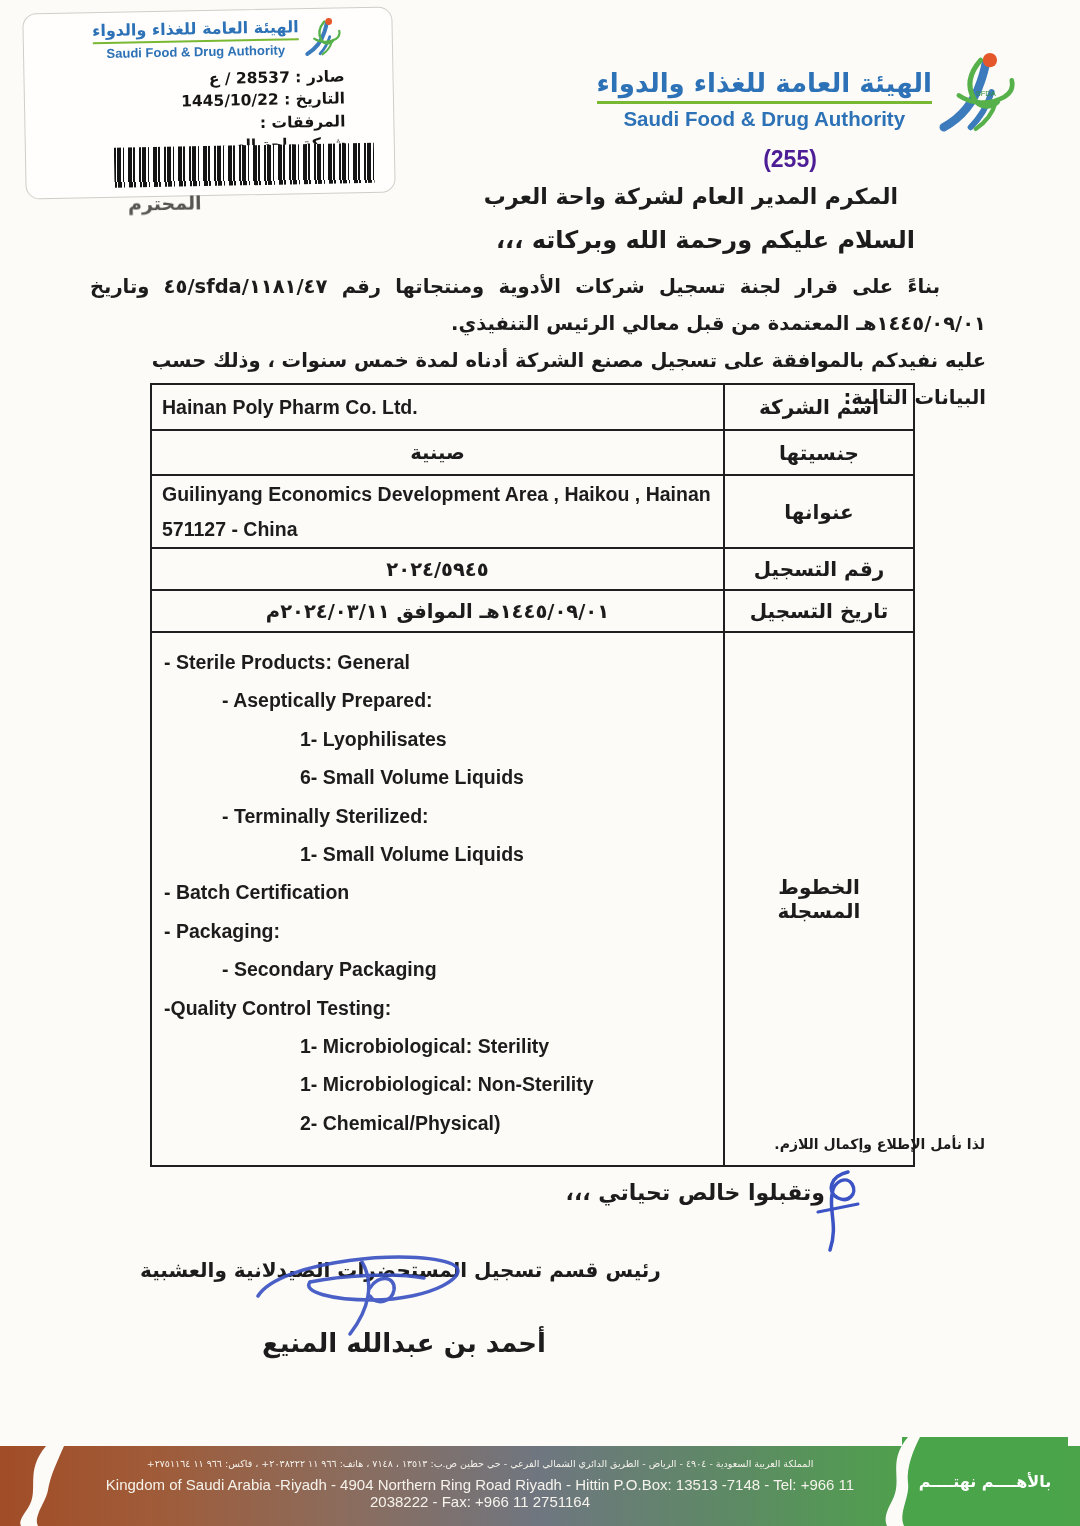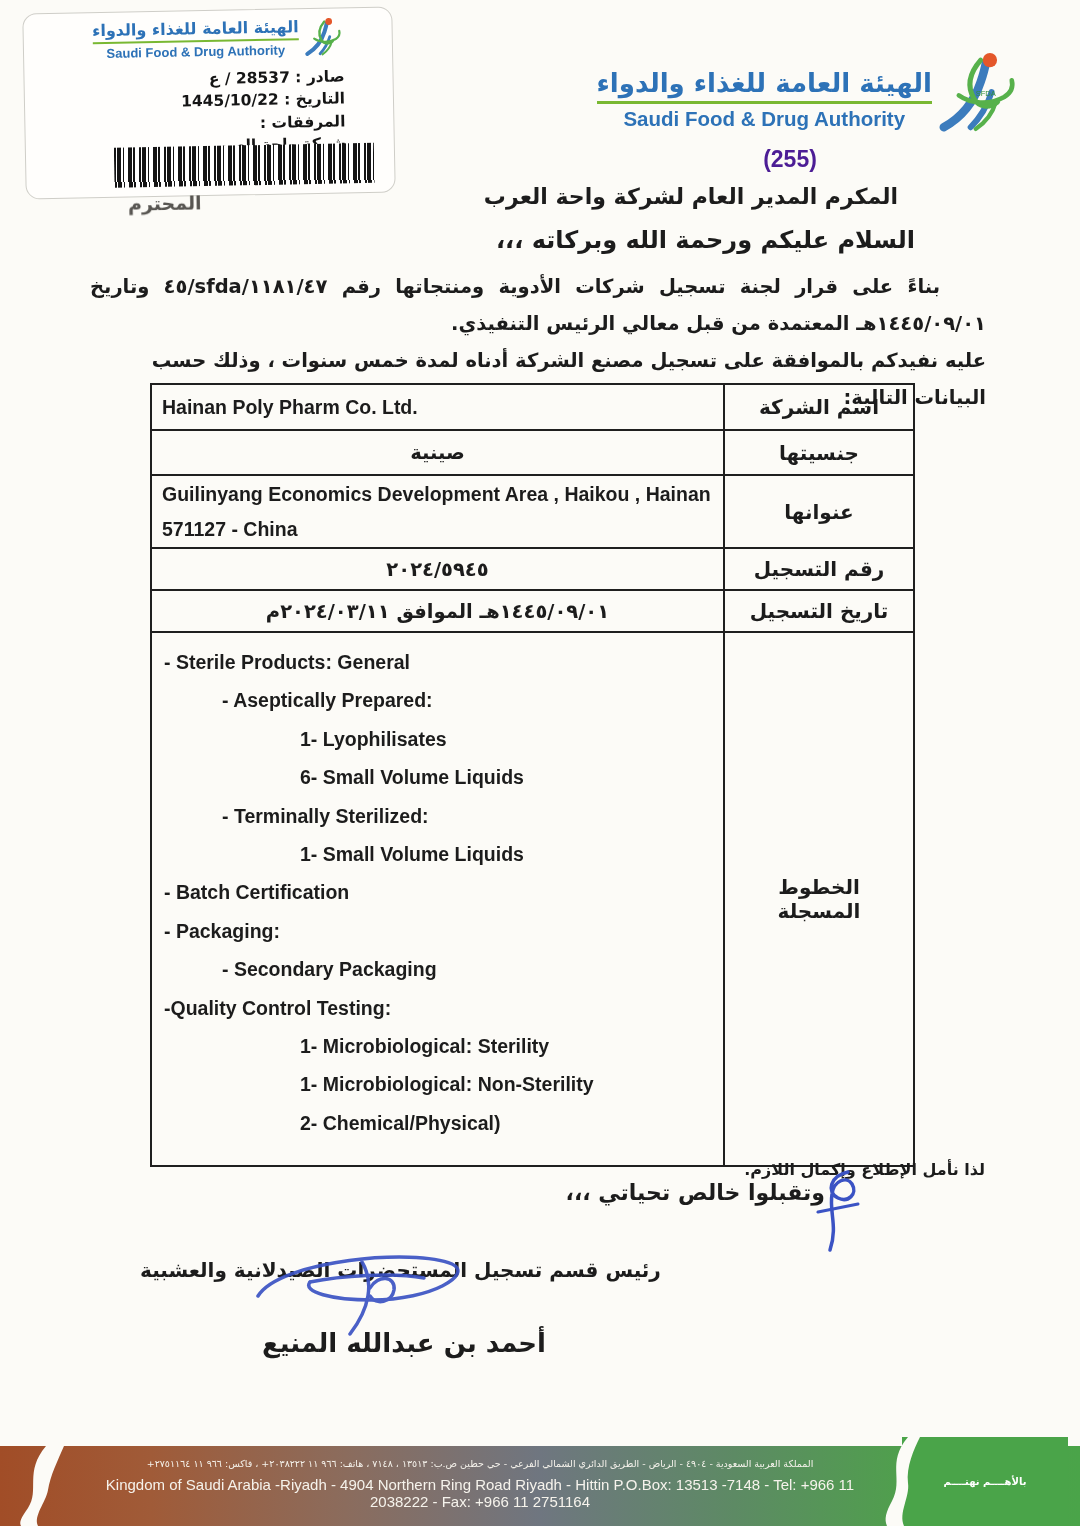--- a/index.html
+++ b/index.html
@@ -47,39 +47,39 @@
   td.val-en{direction:ltr;text-align:left;font-family:"Liberation Sans",sans-serif;font-size:19.5px;}
   td.val-c{text-align:center;font-size:19.5px;}
   tr.h44 td{height:44px;} tr.h43 td{height:43px;} tr.h71 td{height:71px;}
   tr.h40 td{height:40px;} tr.h512 td{height:512px;}
   .addr-line{line-height:1.75;}
   td.lines-cell{vertical-align:top;padding:10px 6px;direction:ltr;border-radius:6px;}
   .reg-line{direction:ltr;text-align:left;font-family:"Liberation Sans",sans-serif;font-size:19.5px;
             font-weight:bold;line-height:38.4px;white-space:nowrap;}
   .ind0{padding-left:6px;} .ind1{padding-left:64px;} .ind2{padding-left:142px;}
 
-  .closing-request{position:absolute;right:95px;top:1136px;font-size:16px;font-weight:bold;direction:rtl;margin-top:24px;}
+  .closing-request{position:absolute;right:95px;top:1136px;font-size:14px;font-weight:bold;direction:rtl;}
   .closing-salutation{position:absolute;right:255px;top:1180px;font-size:22px;font-weight:bold;direction:rtl;}
   .tick{position:absolute;left:812px;top:1166px;}
 
   .sig-title{position:absolute;left:140px;top:1258px;font-size:20px;font-weight:bold;direction:rtl;white-space:nowrap;}
   .sig-name{position:absolute;left:262px;top:1328px;font-size:26px;font-weight:bold;direction:rtl;white-space:nowrap;}
   .sig-scribble{position:absolute;left:240px;top:1246px;}
 
   
   .f-band{position:absolute;left:0;top:1446px;width:1080px;height:80px;
     background:linear-gradient(90deg,#a14d27 0%,#a05b38 14%,#8b6c5d 32%,#6f7680 50%,#5d8a64 68%,#4fa04c 84%,#4aa449 100%);}
   .f-swoosh-left{position:absolute;left:8px;top:1446px;}
   .f-text{position:absolute;left:95px;top:1458px;width:770px;text-align:center;color:#f6f3ec;}
   .f-ar{font-size:9.5px;direction:rtl;}
   .f-en{font-size:15px;margin-top:7px;font-family:"Liberation Sans",sans-serif;}
   .f-green{position:absolute;left:902px;top:1437px;width:166px;height:89px;background:#4aa449;
            display:flex;align-items:center;justify-content:center;}
   .f-green-swoosh{position:absolute;left:878px;top:1437px;}
-  .f-tagline{color:#fff;font-size:10px;font-weight:bold;direction:rtl;}
+  .f-tagline{color:#fff;font-size:16px;font-weight:bold;direction:rtl;}
 </style>
 </head>
 <body>
 
 <div class="page">
 
   <svg class="scribble" width="110" height="56" viewBox="0 0 110 56">
     <path d="M8 44 C26 16 52 8 70 14 C88 20 78 40 56 42 C40 44 30 34 38 24" stroke="#8f8a80" stroke-width="3" fill="none"></path>
   </svg>
 

